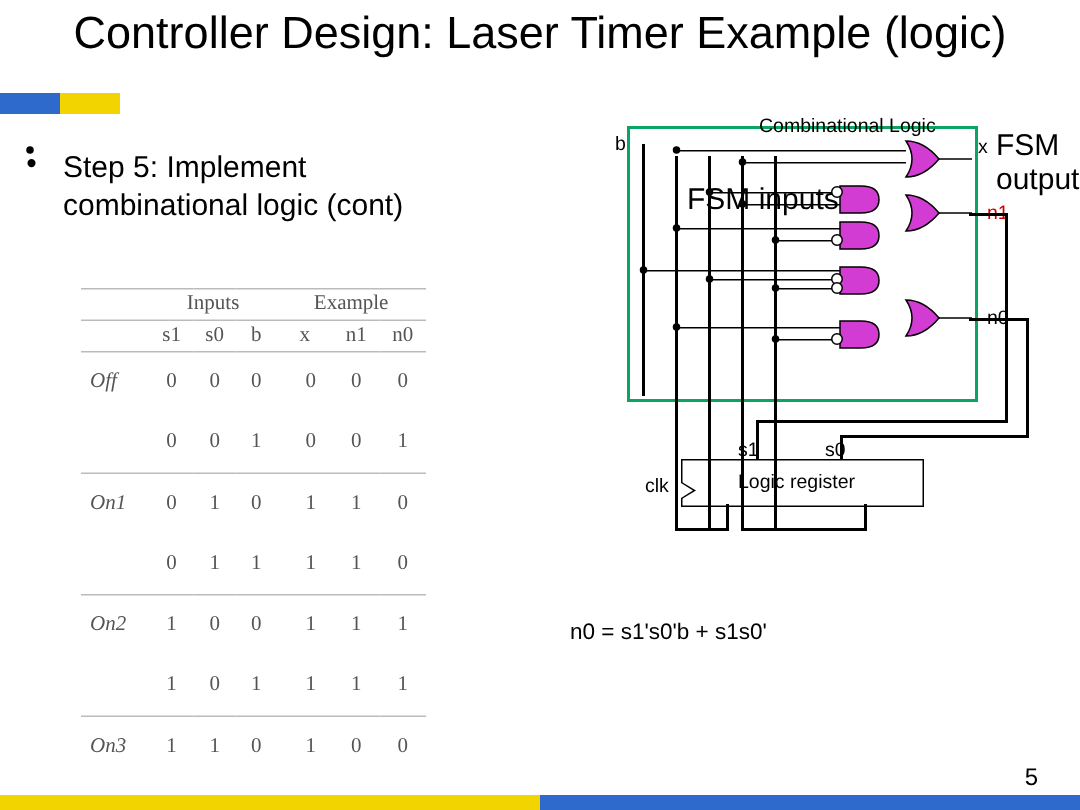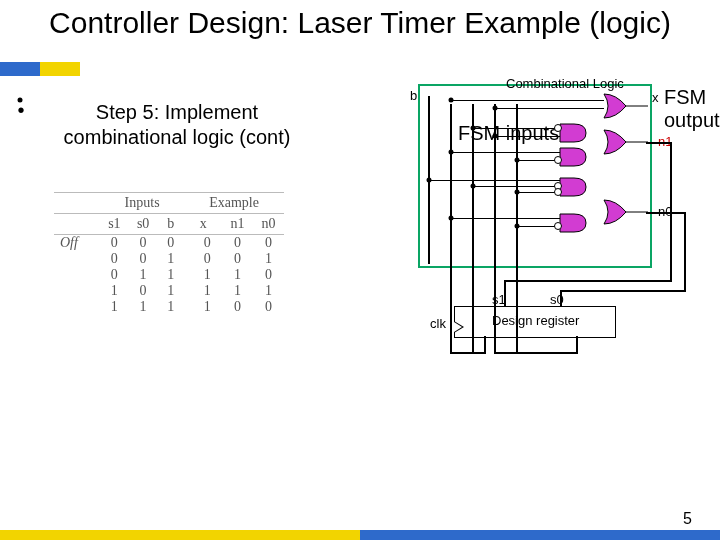--- a/index.html
+++ b/index.html
@@ -37,41 +37,40 @@
     line-height: 1.25;
   }
   .bullet .dot {
     position: absolute;
     left: -4px;
   }
   .bullet .txt {
     margin-left: 18px;
     display: block;
     width: 270px;
-    text-align: center;
   }
 
   
   .table {
     position: absolute;
     top: 192px;
     left: 54px;
     width: 230px;
     font-family: "Times New Roman", serif;
     font-size: 14px;
     color: #555;
     border-collapse: collapse;
   }
   .table th {
     font-weight: normal;
     padding: 2px 4px;
     text-align: center;
   }
   .table td {
-    padding: 0 6px;
+    padding: 12px 6px;
     text-align: center;
   }
   .table .section-rule td, .table .section-rule th {
     border-top: 1px solid #bbb;
   }
   .table .head-rule th {
     border-top: 1px solid #bbb;
     border-bottom: 1px solid #bbb;
     margin-top: 48px;
   }
@@ -211,37 +210,64 @@
       </tr>
       <tr>
         <td class="rowlabel"></td>
         <td>0</td>
         <td>0</td>
         <td>1</td>
         <td style="padding-left: 14px;">0</td>
         <td>0</td>
         <td>1</td>
       </tr>
+      <tr class="section-rule">
+        <td class="rowlabel">On1</td>
+        <td>0</td>
+        <td>1</td>
+        <td>0</td>
+        <td style="padding-left: 14px;">1</td>
+        <td>1</td>
+        <td>0</td>
+      </tr>
       <tr>
         <td class="rowlabel"></td>
         <td>0</td>
         <td>1</td>
         <td>1</td>
         <td style="padding-left: 14px;">1</td>
         <td>1</td>
         <td>0</td>
       </tr>
+      <tr class="section-rule">
+        <td class="rowlabel">On2</td>
+        <td>1</td>
+        <td>0</td>
+        <td>0</td>
+        <td style="padding-left: 14px;">1</td>
+        <td>1</td>
+        <td>1</td>
+      </tr>
       <tr>
         <td class="rowlabel"></td>
         <td>1</td>
         <td>0</td>
         <td>1</td>
         <td style="padding-left: 14px;">1</td>
         <td>1</td>
         <td>1</td>
+      </tr>
+      <tr class="section-rule">
+        <td class="rowlabel">On3</td>
+        <td>1</td>
+        <td>1</td>
+        <td>0</td>
+        <td style="padding-left: 14px;">1</td>
+        <td>0</td>
+        <td>0</td>
       </tr>
       <tr>
         <td class="rowlabel"></td>
         <td>1</td>
         <td>1</td>
         <td>1</td>
         <td style="padding-left: 14px;">1</td>
         <td>0</td>
         <td>0</td>
       </tr>
@@ -351,20 +377,21 @@
   <div class="wire" style="left:104px; top:260px; width:2px; height:18px;"></div>
   <div class="wire" style="left:70px;  top:276px; width:36px; height:2px;"></div>
   <div class="wire" style="left:196px; top:260px; width:2px; height:18px;"></div>
   <div class="wire" style="left:114px; top:276px; width:84px; height:2px;"></div>
 
   <div class="reg-box"></div>
   <div class="reg-clk-tri"></div>
   <div class="circ-label" style="left:112px; top:216px;">s1</div>
   <div class="circ-label" style="left:170px; top:216px;">s0</div>
   <div class="circ-label" style="left:50px; top:240px;">clk</div>
-  <div class="circ-label" style="left:112px; top:237px;">Design register</div>
+  <div class="circ-label" style="left:112px; top:237px;">Logic register</div>
 </div>
 
 <div class="eqs">
+  <div>n0 = s1's0'b + s1s0'</div>
 </div>
 
 <div class="pagenum">5</div>
 <div class="footer-bar"></div>
 
 </body></html>

